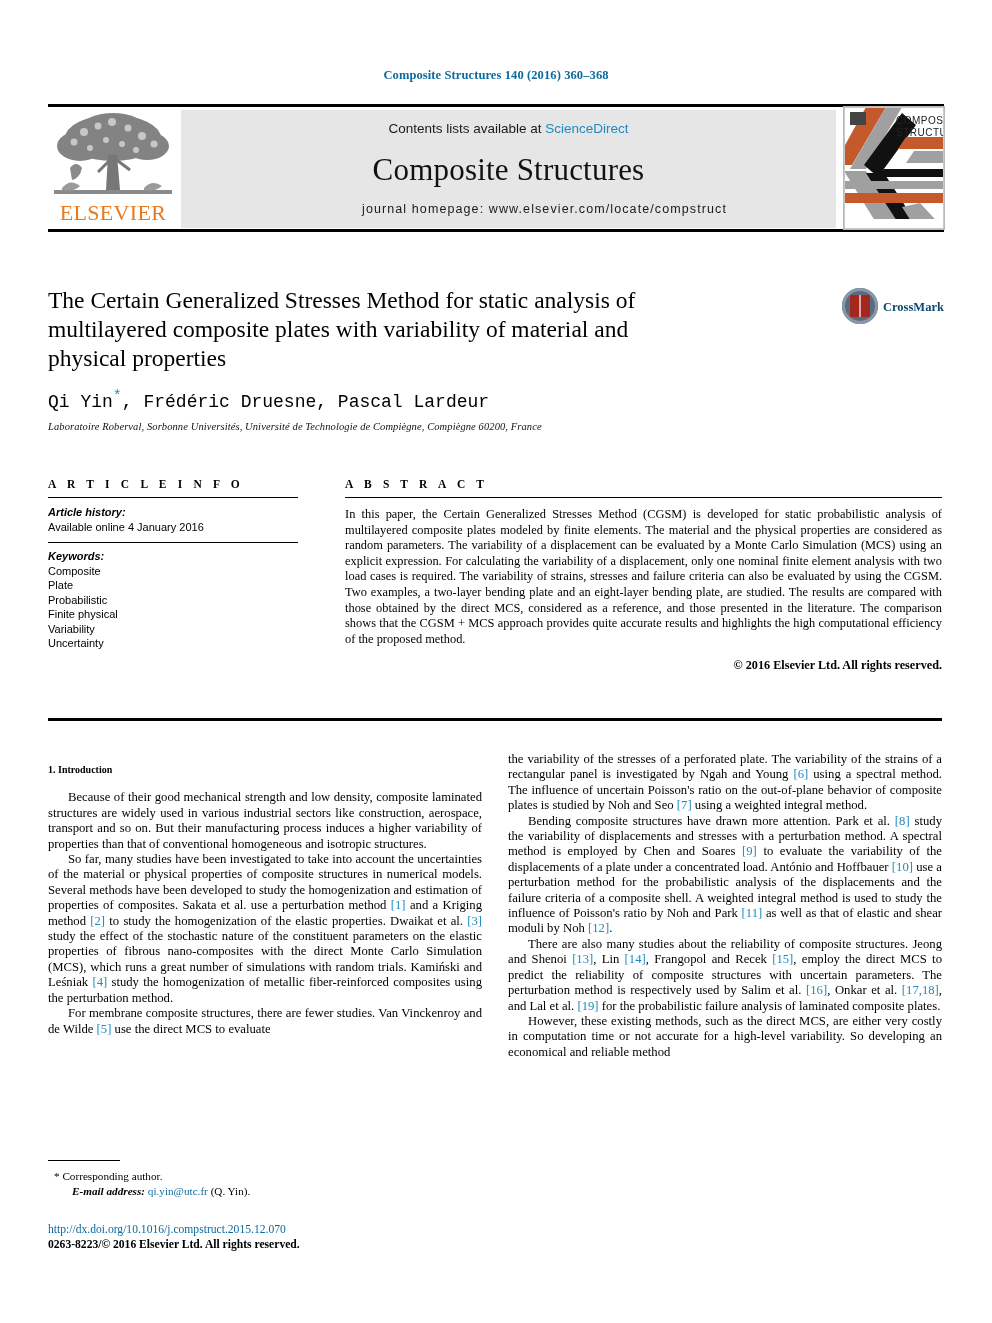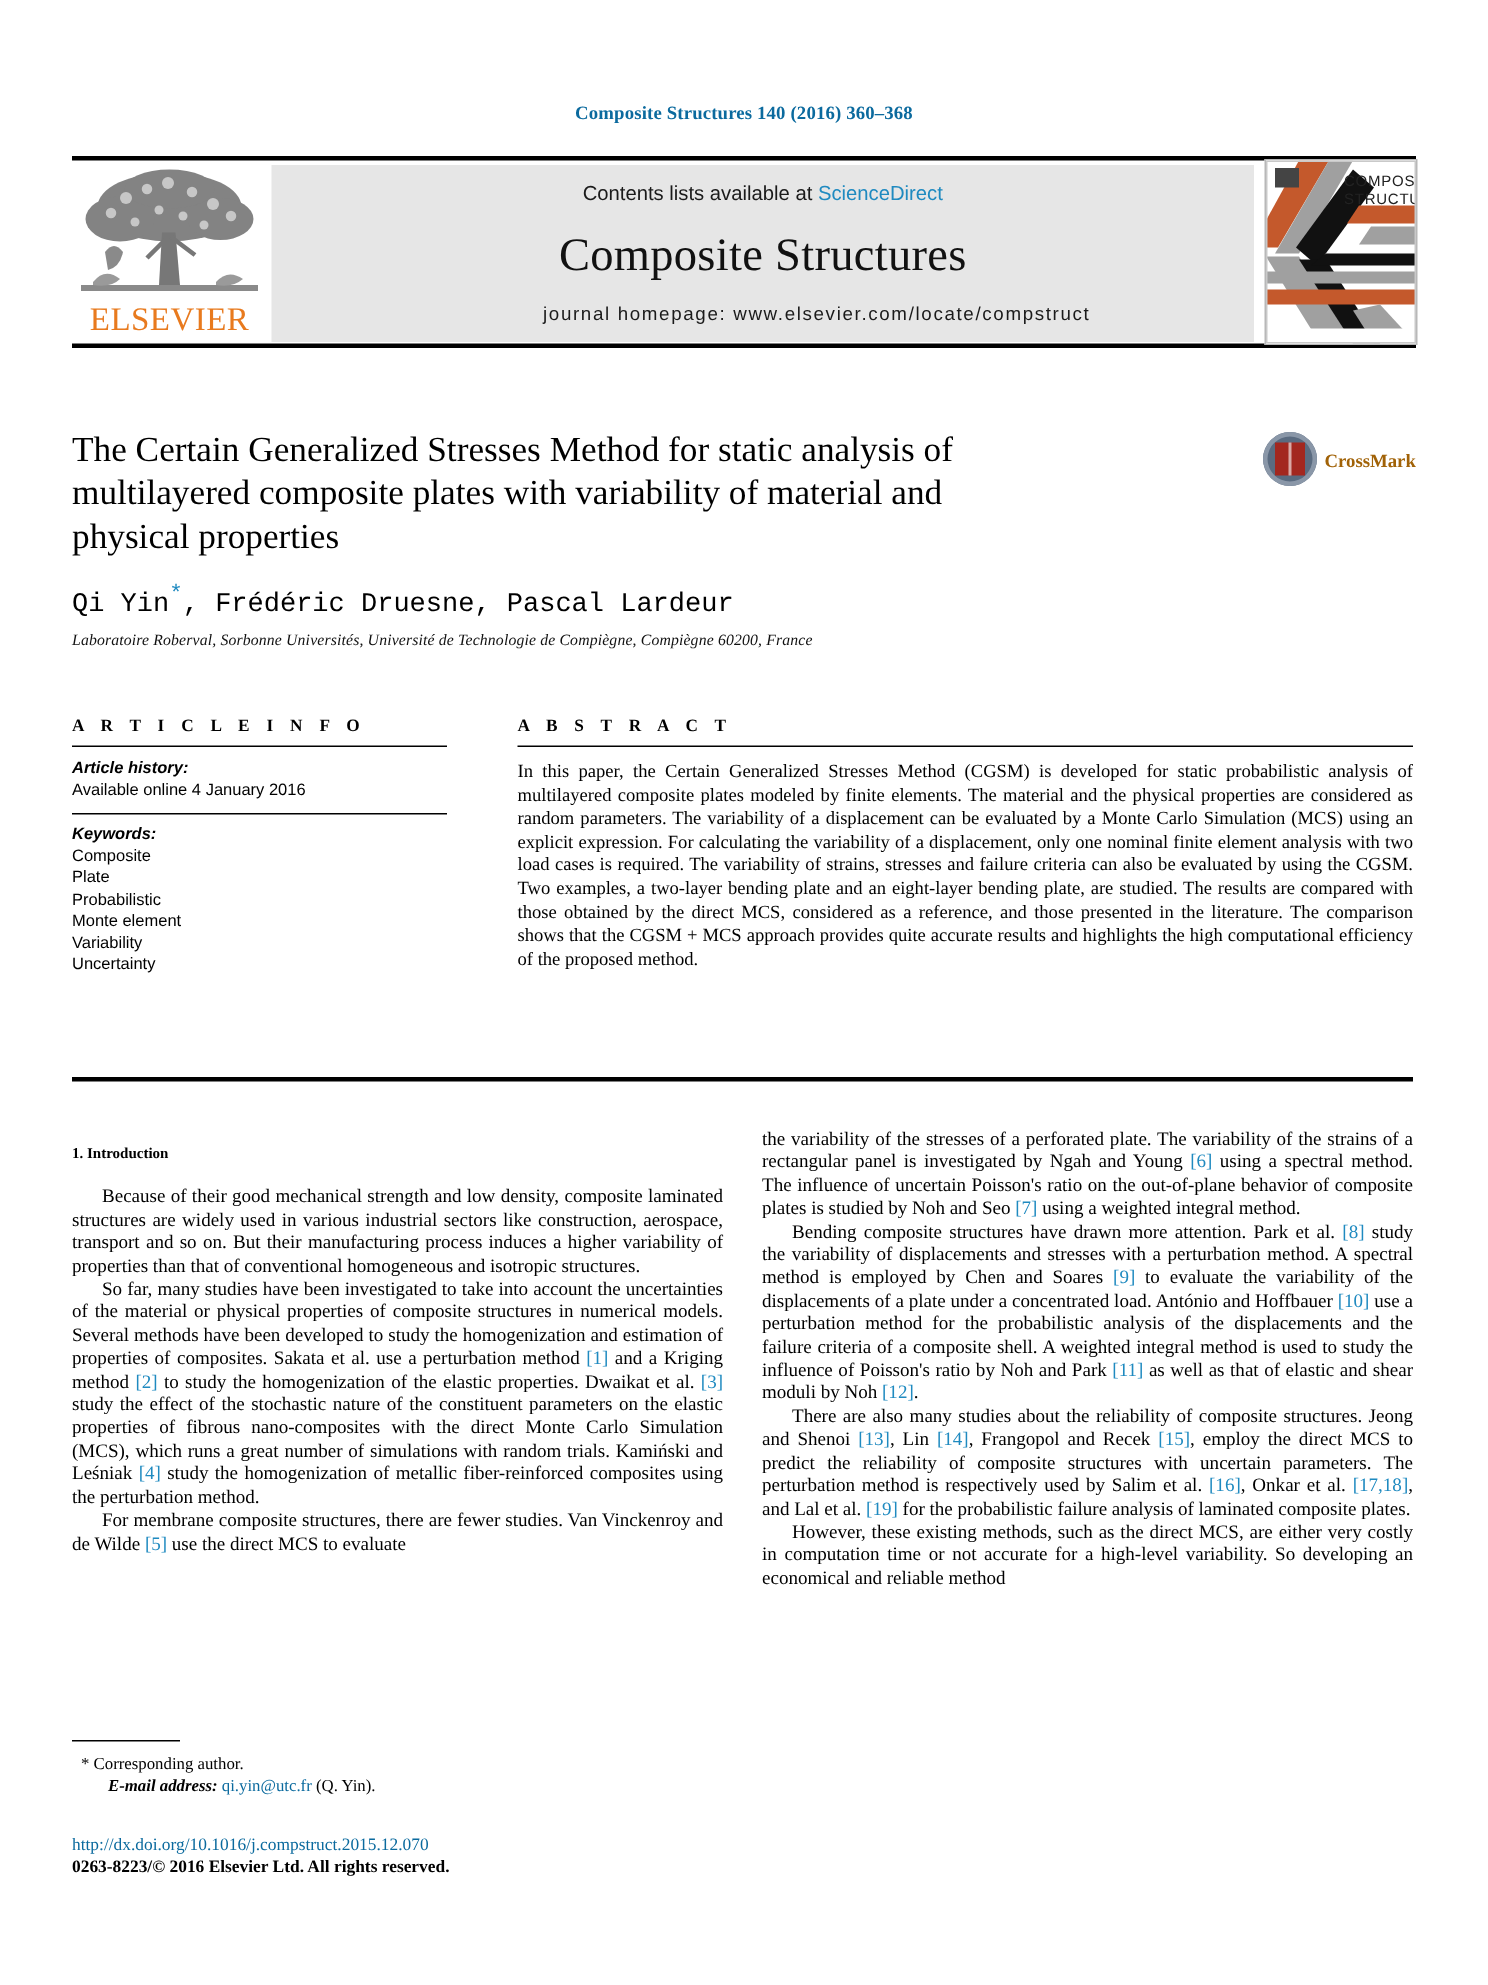--- a/index.html
+++ b/index.html
@@ -176,21 +176,21 @@
     width: 2px; height: 22px;
     background: #fff;
     opacity: .6;
   }
   .crossmark-label {
     position: absolute;
     left: 41px; top: 12px;
     font-family: "Liberation Serif", serif;
     font-size: 12.5px;
     font-weight: bold;
-    color: #a16207;
+    color: #0c4a6e;
   }
   .info-col {
     position: absolute;
     left: 48px; top: 478px;
     width: 250px;
   }
   .abs-col {
     position: absolute;
     left: 345px; top: 478px;
     width: 597px;
@@ -384,30 +384,31 @@
     <div class="col-rule"></div>
     <div class="info-body">
       <div class="ital">Article history:</div>
       <div>Available online 4 January 2016</div>
     </div>
     <div class="kw-block info-body">
       <div class="ital">Keywords:</div>
       <div>Composite</div>
       <div>Plate</div>
       <div>Probabilistic</div>
-      <div>Monte element</div>
+      <div>Finite physical</div>
       <div>Variability</div>
       <div>Uncertainty</div>
     </div>
   </div>
 
   <div class="abs-col">
     <div class="sec-head">A B S T R A C T</div>
     <div class="col-rule"></div>
     <div class="abs-body">In this paper, the Certain Generalized Stresses Method (CGSM) is developed for static probabilistic analysis of multilayered composite plates modeled by finite elements. The material and the physical properties are considered as random parameters. The variability of a displacement can be evaluated by a Monte Carlo Simulation (MCS) using an explicit expression. For calculating the variability of a displacement, only one nominal finite element analysis with two load cases is required. The variability of strains, stresses and failure criteria can also be evaluated by using the CGSM. Two examples, a two-layer bending plate and an eight-layer bending plate, are studied. The results are compared with those obtained by the direct MCS, considered as a reference, and those presented in the literature. The comparison shows that the CGSM + MCS approach provides quite accurate results and highlights the high computational efficiency of the proposed method.</div>
+    <div class="copyright-line">© 2016 Elsevier Ltd. All rights reserved.</div>
   </div>
 
   <div class="rule-abs-bottom"></div>
 
   <div class="body-col col-left">
     <div class="body-heading">1. Introduction</div>
     <p>Because of their good mechanical strength and low density, composite laminated structures are widely used in various industrial sectors like construction, aerospace, transport and so on. But their manufacturing process induces a higher variability of properties than that of conventional homogeneous and isotropic structures.</p>
     <p>So far, many studies have been investigated to take into account the uncertainties of the material or physical properties of composite structures in numerical models. Several methods have been developed to study the homogenization and estimation of properties of composites. Sakata et al. use a perturbation method <span class="ref" style="color:#1f8ac0">[1]</span> and a Kriging method <span class="ref" style="color:#1f8ac0">[2]</span> to study the homogenization of the elastic properties. Dwaikat et al. <span class="ref" style="color:#1f8ac0">[3]</span> study the effect of the stochastic nature of the constituent parameters on the elastic properties of fibrous nano-composites with the direct Monte Carlo Simulation (MCS), which runs a great number of simulations with random trials. Kamiński and Leśniak <span class="ref" style="color:#1f8ac0">[4]</span> study the homogenization of metallic fiber-reinforced composites using the perturbation method.</p>
     <p>For membrane composite structures, there are fewer studies. Van Vinckenroy and de Wilde <span class="ref" style="color:#1f8ac0">[5]</span> use the direct MCS to evaluate</p>
   </div>

